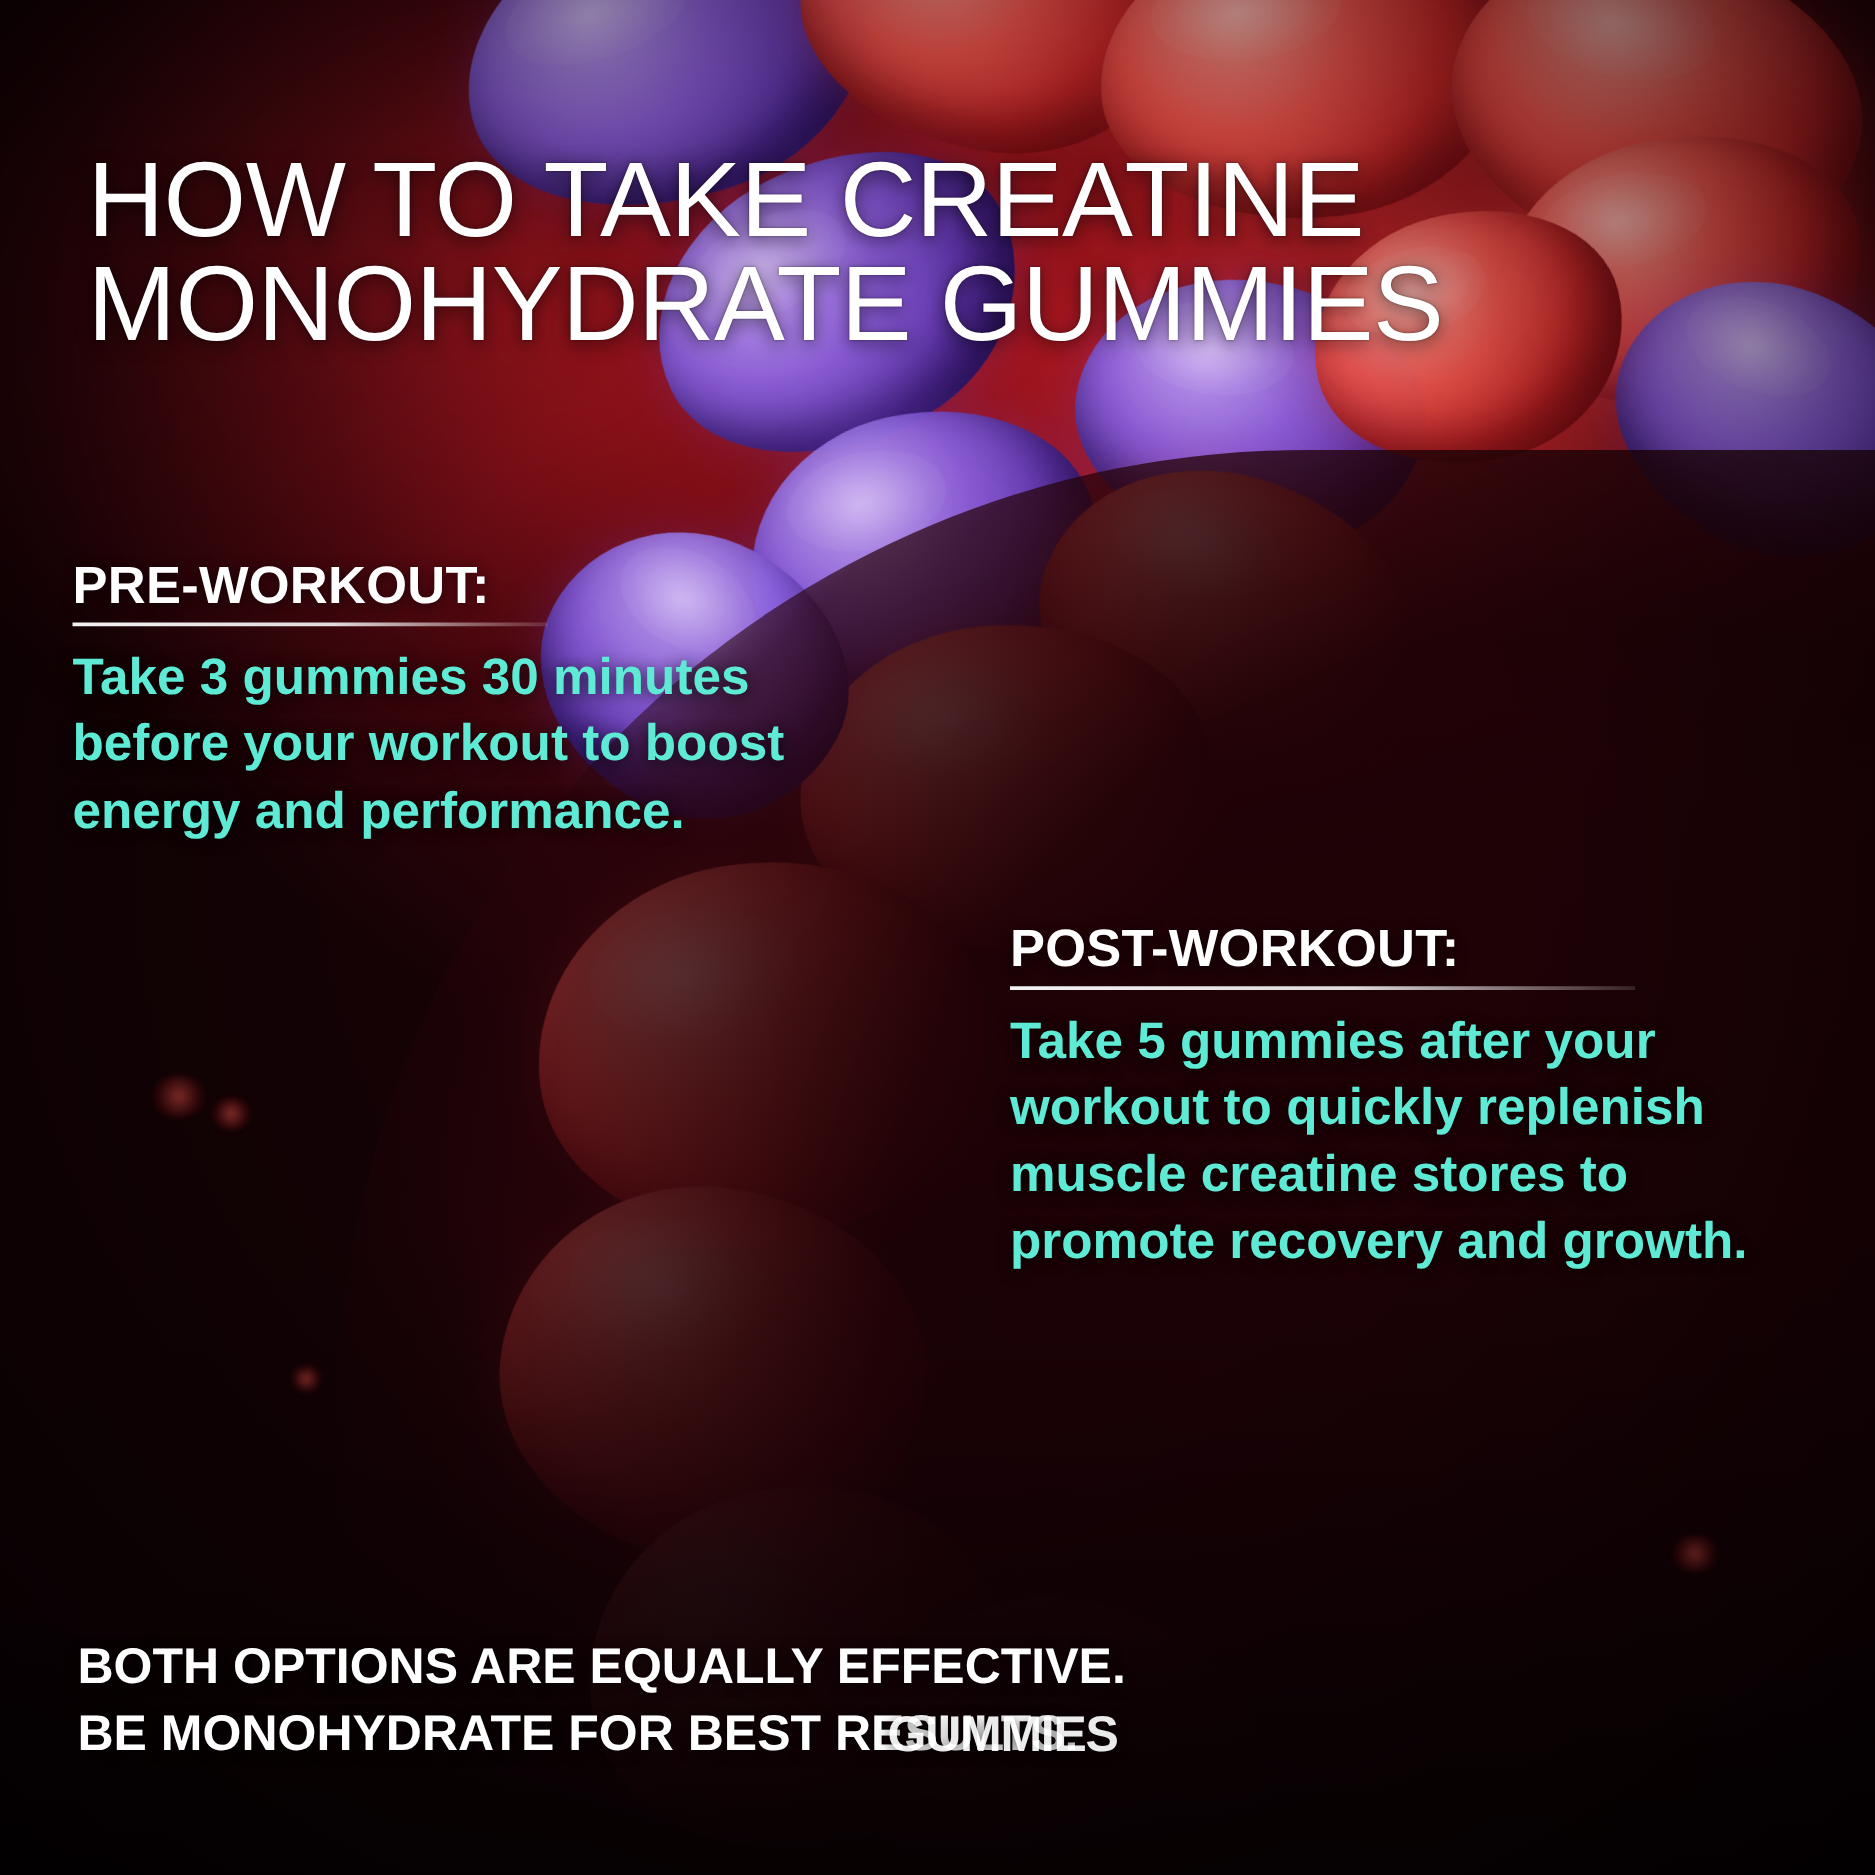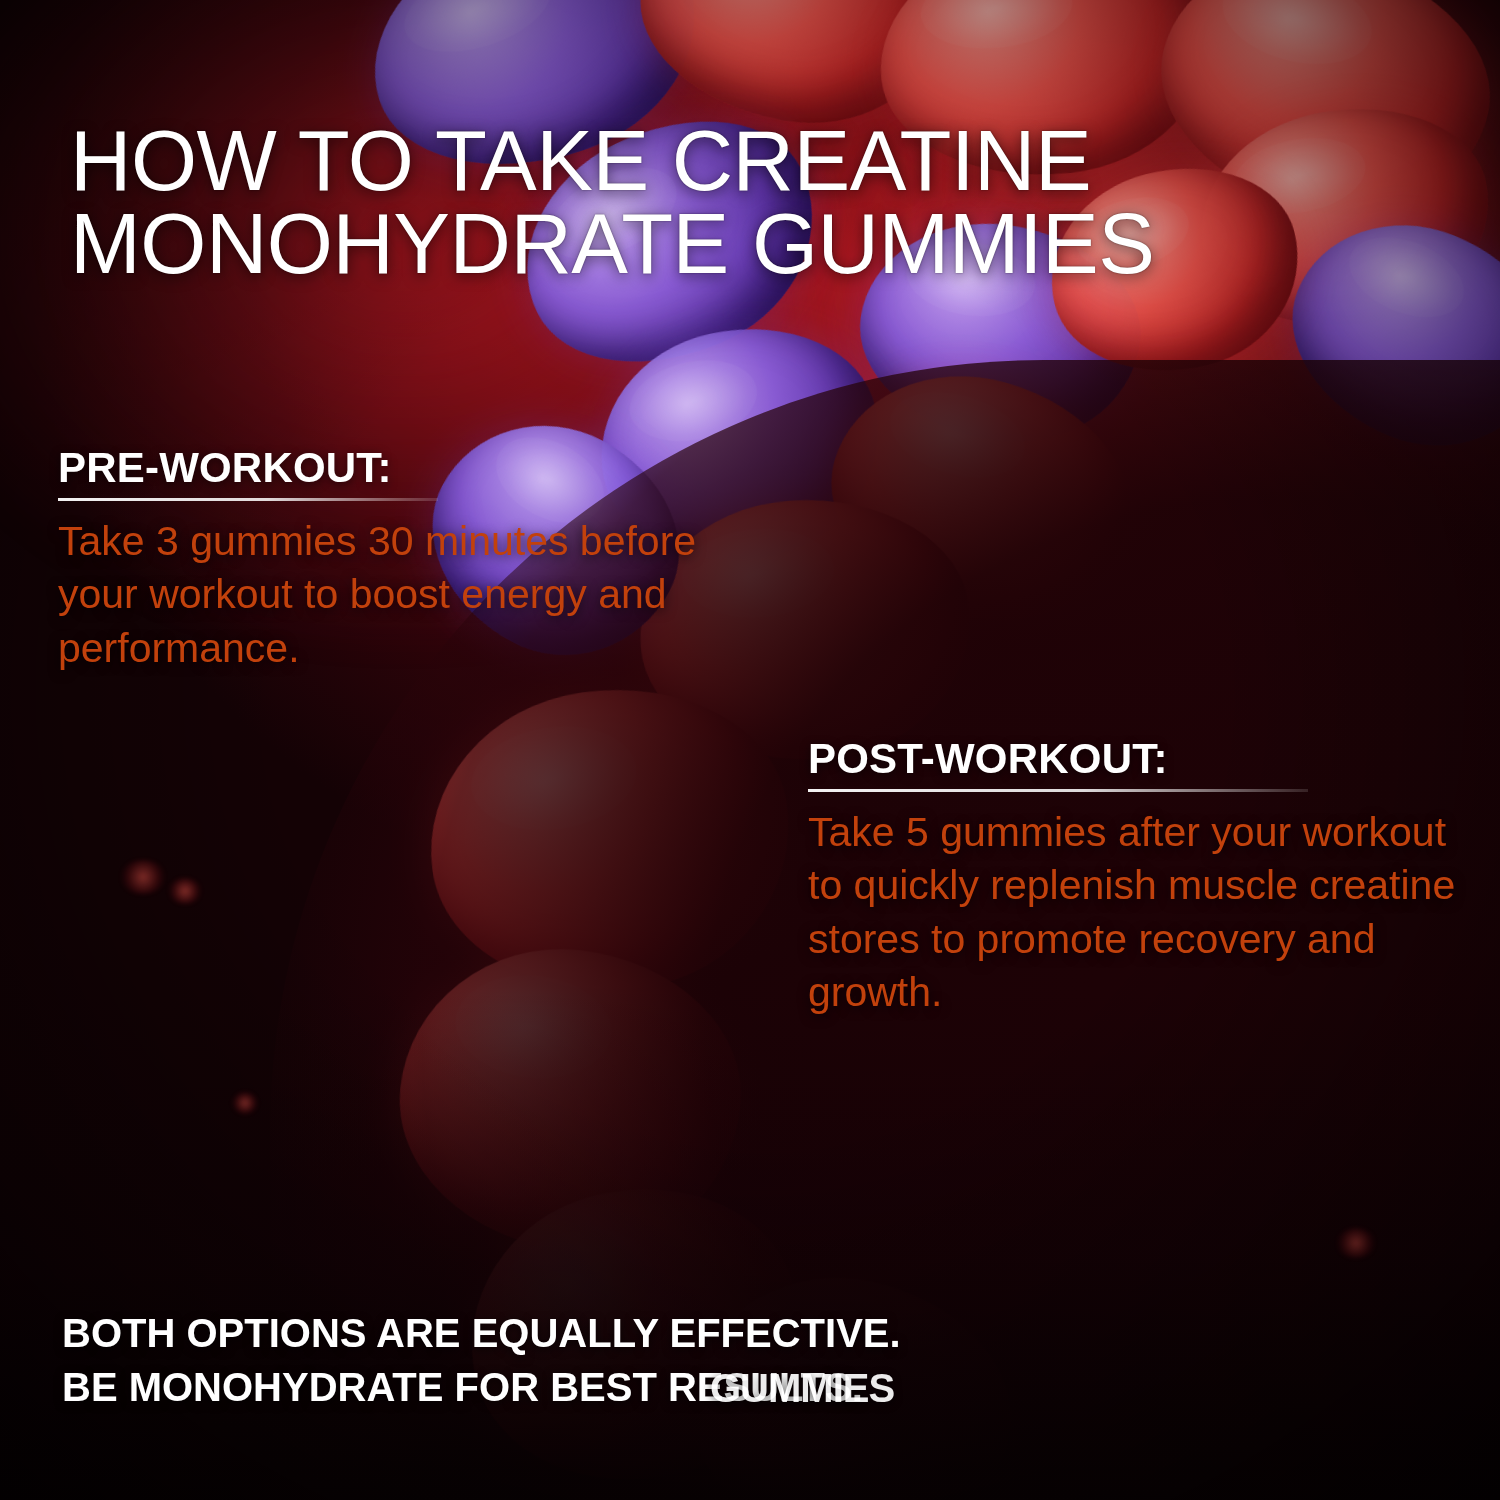--- a/index.html
+++ b/index.html
@@ -155,24 +155,24 @@
   .rule {
     height: 3px;
     width: 380px;
     background: linear-gradient(to right, rgba(255,255,255,0.95) 0%, rgba(255,255,255,0.85) 55%, rgba(255,255,255,0.12) 100%);
     margin-bottom: 14px;
   }
   .rule-post {
     width: 500px;
   }
   .block-body {
-    color: #c2410c;
+    color: #5eead4;
     font-size: 41px;
     line-height: 1.3;
-    font-weight: 400;
+    font-weight: 700;
     text-shadow: 0 2px 12px rgba(0,0,0,0.75);
   }
 
   .footer {
     position: absolute;
     left: 62px;
     bottom: 86px;
     width: 1340px;
     color: #ffffff;
     font-size: 40px;

